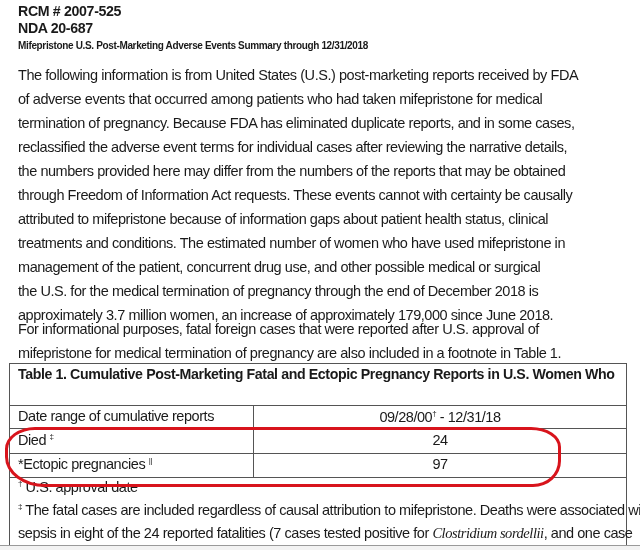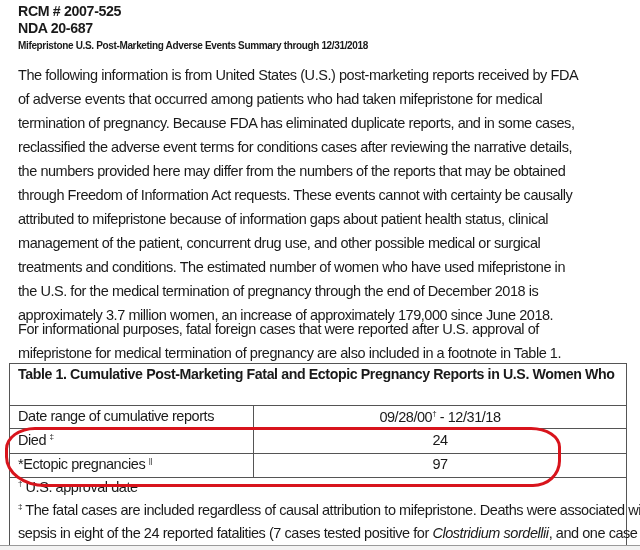--- a/index.html
+++ b/index.html
@@ -103,21 +103,21 @@
       vertical-align: 6px;
       line-height: 0;
     }
     .fn {
       position: absolute;
       left: 8px;
       font-size: 14.5px;
       letter-spacing: -0.45px;
       white-space: nowrap;
     }
-    .fn i { font-style: italic; }
+    .fn i { font-style: italic; font-family: Liberation Serif, serif; }
     .oval {
       position: absolute;
       left: 5px;
       top: 427px;
       width: 556px;
       height: 60px;
       border: 3px solid #d8141c;
       border-radius: 30px 30px 28px 40px / 22px 20px 26px 30px;
       box-sizing: border-box;
       pointer-events: none;
@@ -138,26 +138,26 @@
 <div class="page">
 
   <div class="hdr" style="top:3px;">RCM # 2007-525</div>
   <div class="hdr" style="top:20px;">NDA 20-687</div>
   <div class="hdr" style="top:40px; font-size:10px;">Mifepristone U.S. Post-Marketing Adverse Events Summary through 12/31/2018</div>
 
   <div class="para" style="top:63px;">
     <span class="ln">The following information is from United States (U.S.) post-marketing reports received by FDA</span>
     <span class="ln">of adverse events that occurred among patients who had taken mifepristone for medical</span>
     <span class="ln">termination of pregnancy.  Because FDA has eliminated duplicate reports, and in some cases,</span>
-    <span class="ln">reclassified the adverse event terms for conditions cases after reviewing the narrative details,</span>
+    <span class="ln">reclassified the adverse event terms for individual cases after reviewing the narrative details,</span>
     <span class="ln">the numbers provided here may differ from the numbers of the reports that may be obtained</span>
     <span class="ln">through Freedom of Information Act requests. These events cannot with certainty be causally</span>
     <span class="ln">attributed to mifepristone because of information gaps about patient health status, clinical</span>
+    <span class="ln">treatments and conditions.  The estimated number of women who have used mifepristone in</span>
     <span class="ln">management of the patient, concurrent drug use, and other possible medical or surgical</span>
-    <span class="ln">treatments and conditions.  The estimated number of women who have used mifepristone in</span>
     <span class="ln">the U.S. for the medical termination of pregnancy through the end of December 2018 is</span>
     <span class="ln">approximately 3.7 million women, an increase of approximately 179,000 since June 2018.</span>
   </div>
 
   <div class="para" style="top:317px;">
     <span class="ln">For informational purposes, fatal foreign cases that were reported after U.S. approval of</span>
     <span class="ln">mifepristone for medical termination of pregnancy are also included in a footnote in Table 1.</span>
   </div>
 
   <div class="table">

